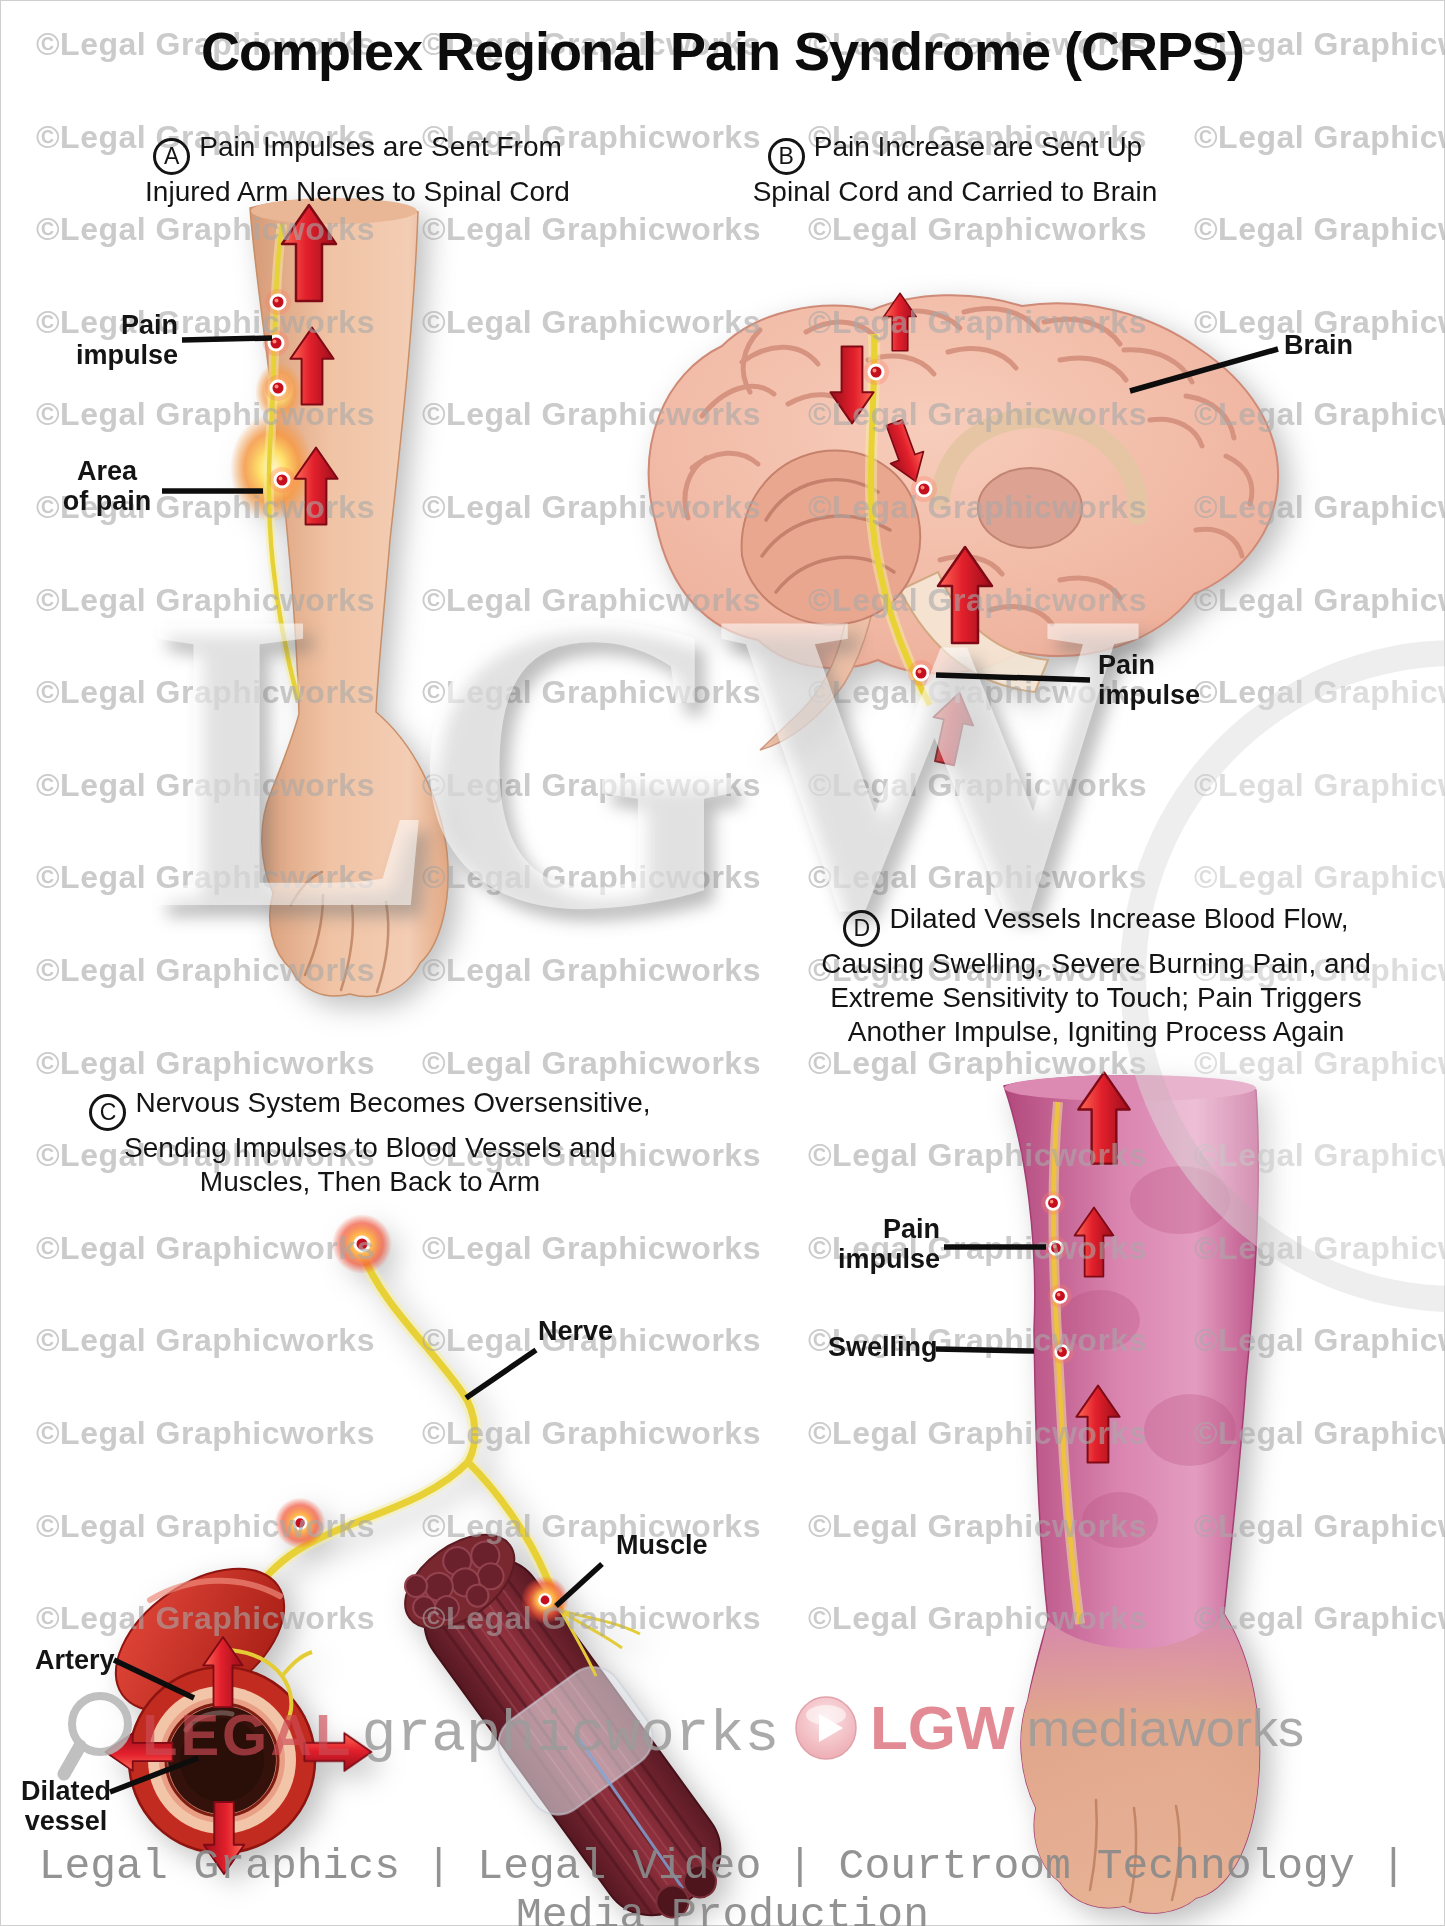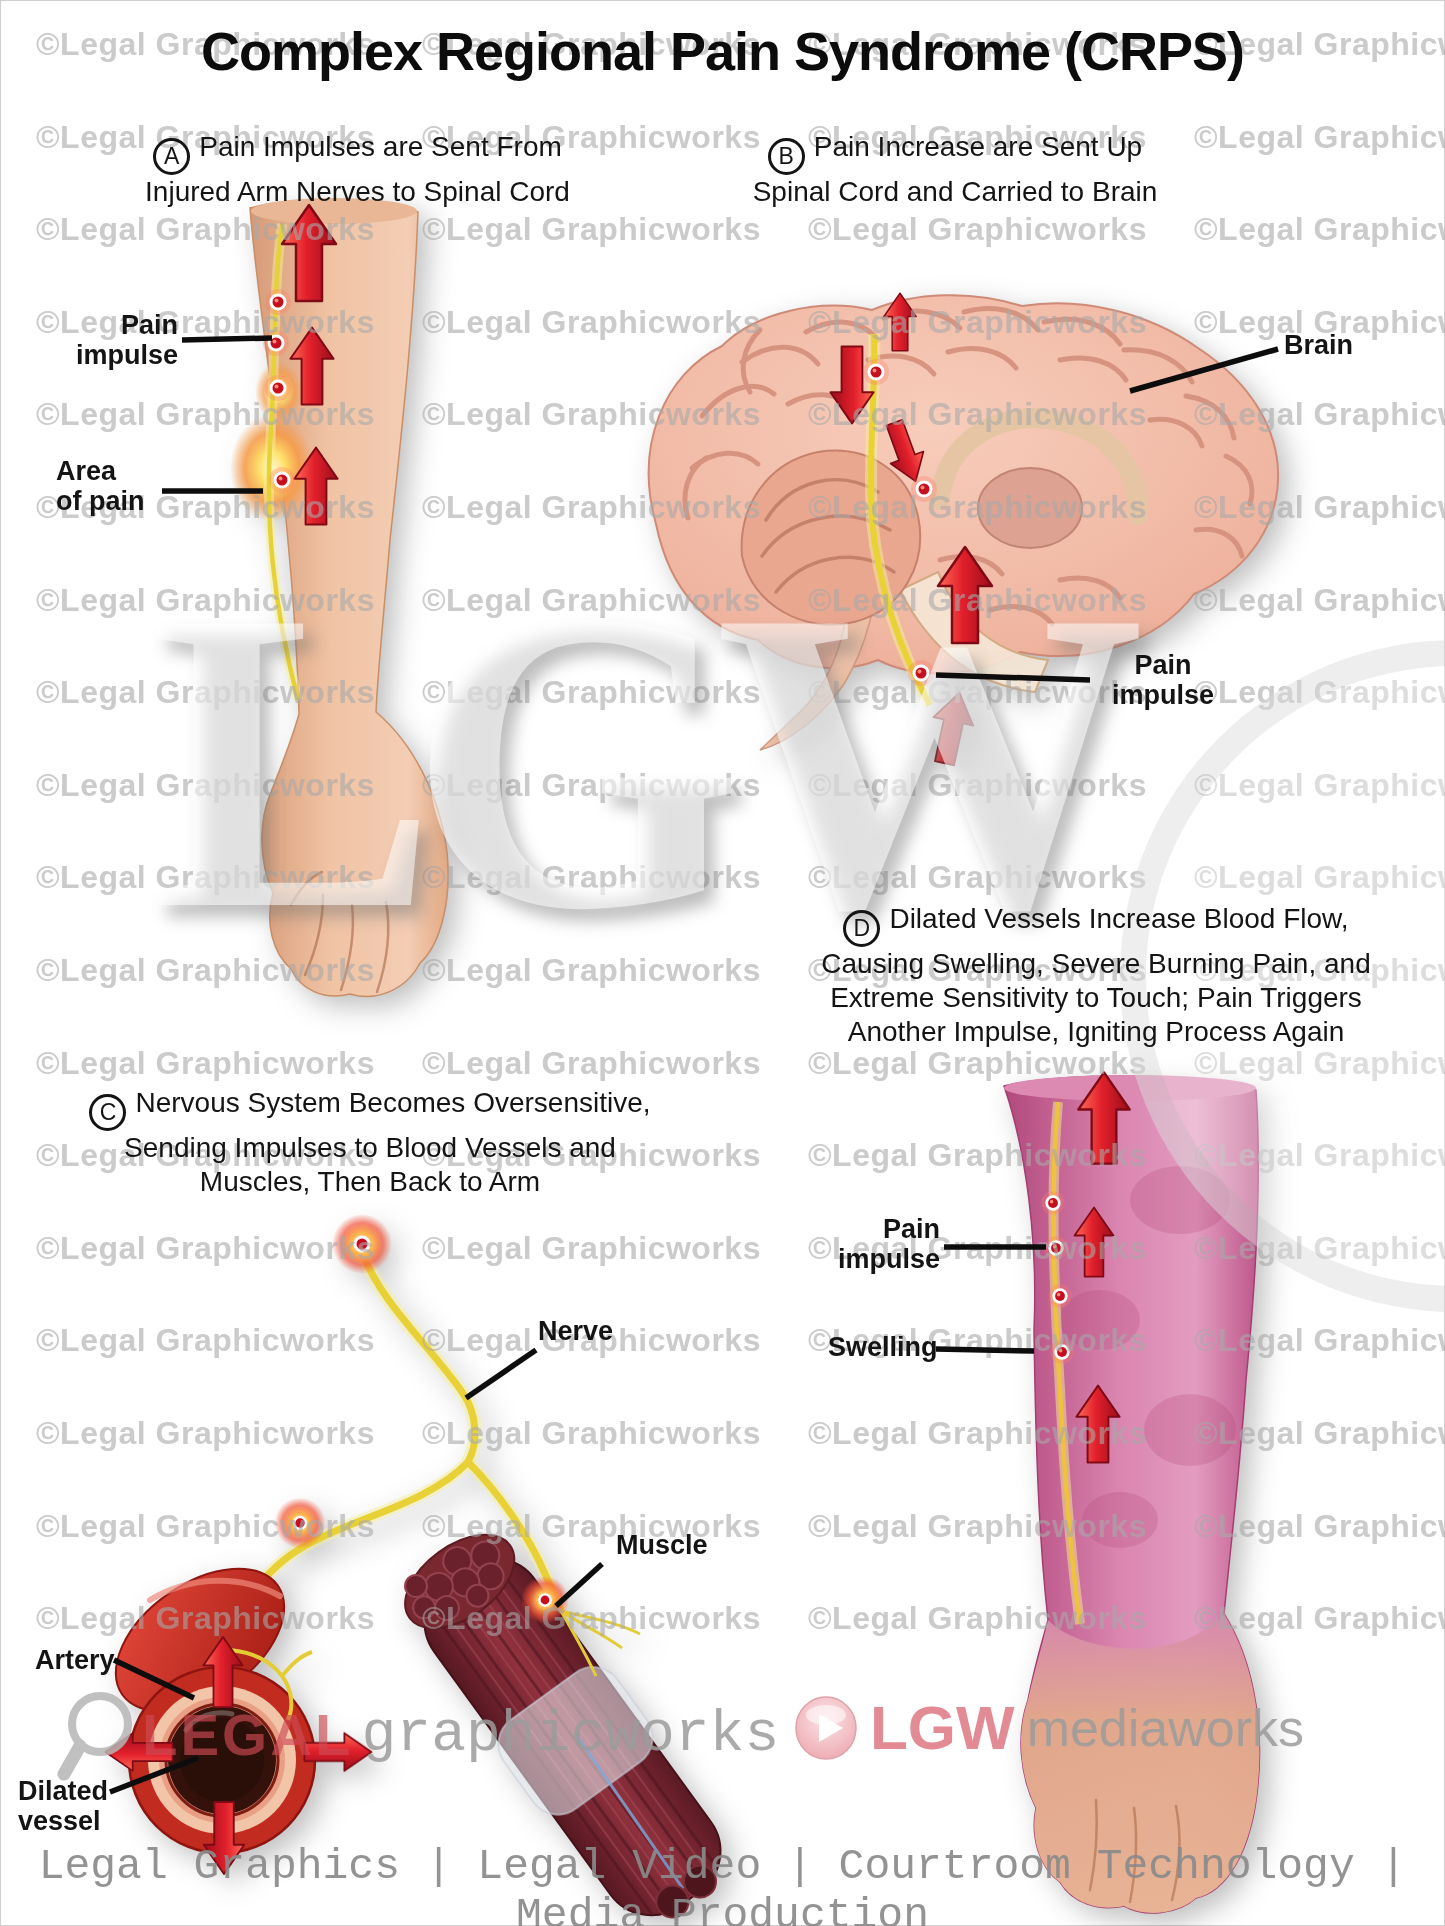--- a/index.html
+++ b/index.html
@@ -16,22 +16,22 @@
   .big-ring{position:absolute;left:1120px;top:640px;width:620px;height:620px;border-radius:50%;
             border:26px solid rgba(170,170,170,.20);background:rgba(255,255,255,.35);z-index:3;}
   #lines{position:absolute;left:0;top:0;z-index:5;}
   
   .title{position:absolute;top:20px;left:0;right:0;text-align:center;font-size:54px;font-weight:bold;
          color:#0c0c0c;letter-spacing:-1px;z-index:6;}
   .heading{position:absolute;text-align:center;font-weight:normal;font-size:28px;line-height:1.21;
            color:#141414;z-index:6;}
   .circ{display:inline-flex;align-items:center;justify-content:center;width:31px;height:31px;
         border:3px solid #141414;border-radius:50%;font-size:23px;margin-right:9px;vertical-align:-8px;}
-  .lbl{position:absolute;font-weight:bold;font-size:27px;line-height:1.12;color:#141414;z-index:6;text-align:center;}
-  .align-r{text-align:right}.align-c{text-align:left}
+  .lbl{position:absolute;font-weight:bold;font-size:27px;line-height:1.12;color:#141414;z-index:6;}
+  .align-r{text-align:right}.align-c{text-align:center}
   
   .footer-logo{position:absolute;display:flex;align-items:center;z-index:6;white-space:nowrap;}
   #logoLeft{left:56px;top:1686px;gap:8px;}
   #logoRight{left:794px;top:1692px;gap:12px;}
   .lw1{font-size:58px;font-weight:bold;letter-spacing:3px;color:var(--logo-red,rgba(205,75,85,.8));opacity:.82;}
   .lw2{font-size:58px;color:var(--logo-gray,#9c9c9c);opacity:.85;font-family:Liberation Mono, monospace;}
   .rw1{font-size:62px;font-weight:bold;color:var(--logo-pink,#e28b95);}
   .rw2{font-size:52px;color:var(--logo-gray,#9c9c9c);opacity:.85;}
   .tagline{position:absolute;left:0;right:0;top:1842px;text-align:center;font-size:43px;
            color:rgba(138,138,138,.92);z-index:6;font-family:Liberation Mono, monospace;}

